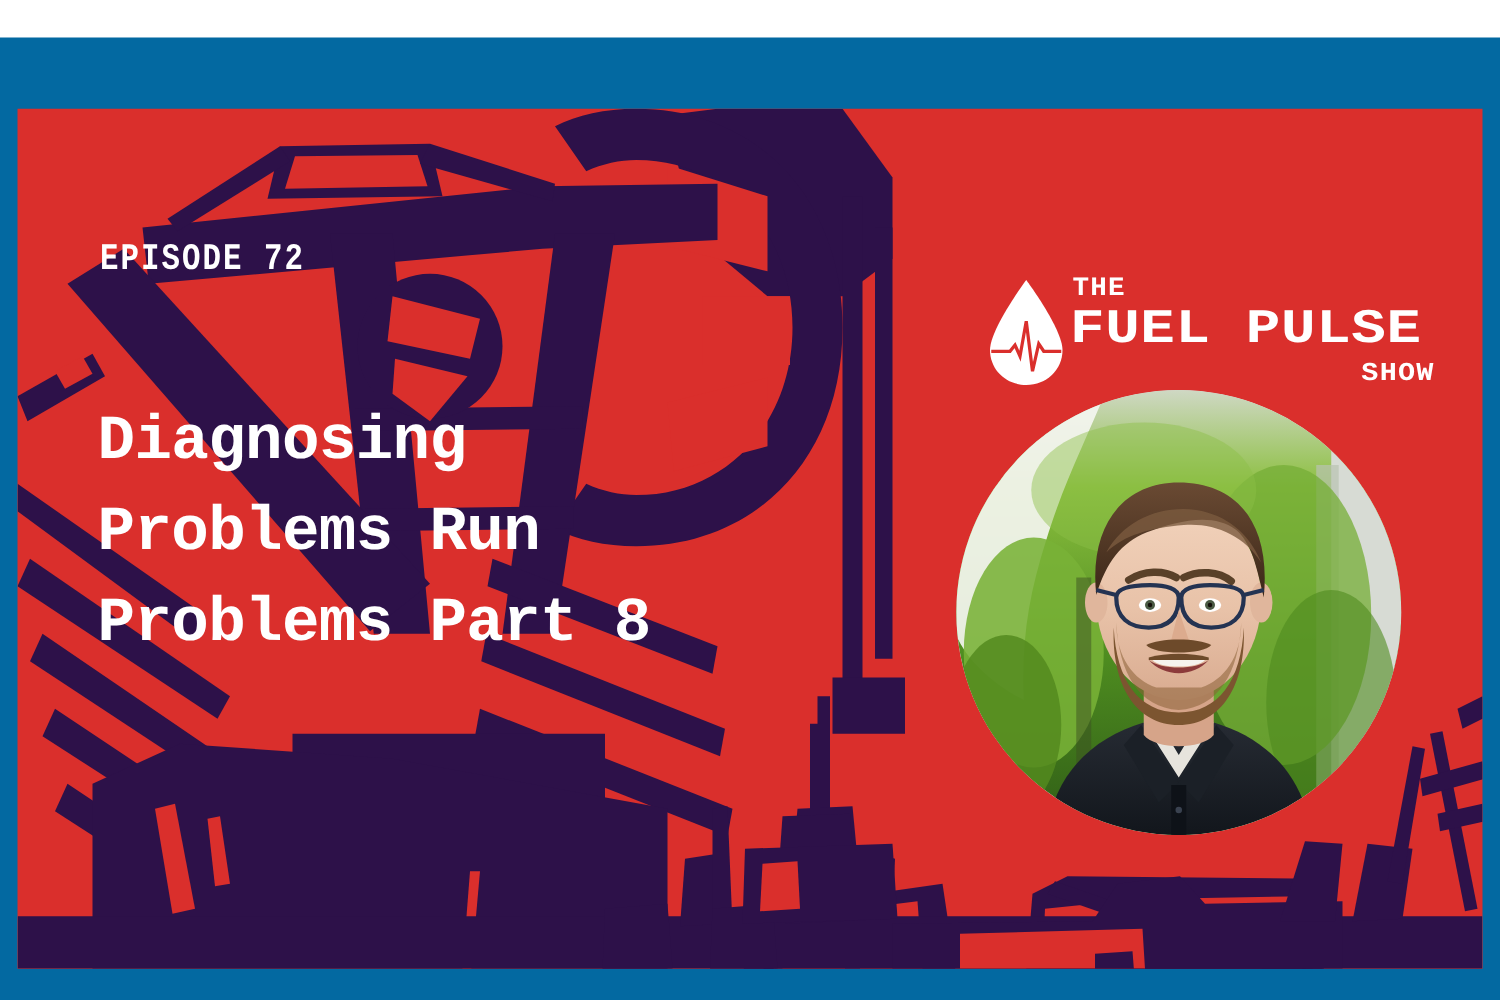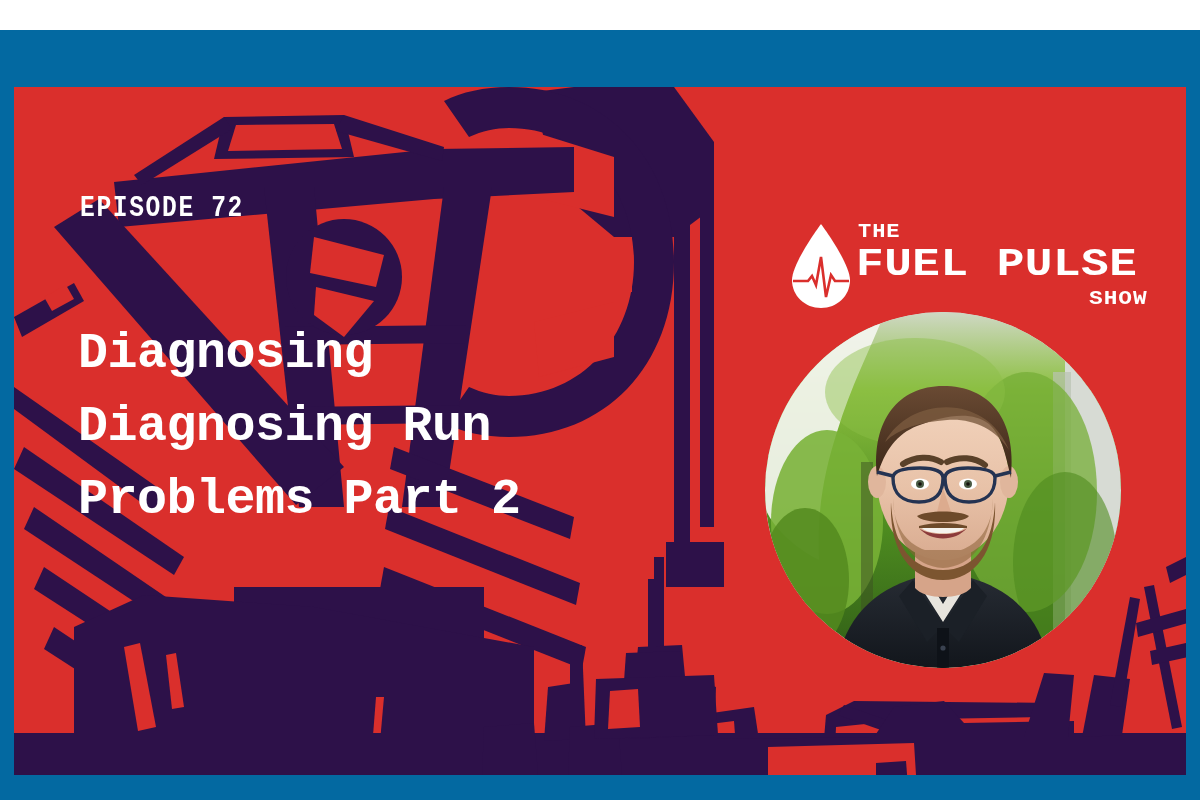--- a/index.html
+++ b/index.html
@@ -264,22 +264,22 @@
           <path d="M596,604 L624,602 L626,640 L594,642 Z" fill="#da2f2c"></path>
         </g>
 
       </g>
     </svg>
 
     <div id="episode">EPISODE 72</div>
 
     <div id="headline">
       <span class="ln">Diagnosing</span>
-      <span class="ln">Diagnosing Run</span>
-      <span class="ln">Problems Part 2</span>
+      <span class="ln">Problems Run</span>
+      <span class="ln">Problems Part 8</span>
     </div>
 
     <div id="logo">
       <svg id="logo-drop" viewBox="0 0 62 86">
         <path d="M31 1 C31 1 2 40 2 57 C2 73 15 85 31 85 C47 85 60 73 60 57 C60 40 31 1 31 1 Z" fill="#ffffff"></path>
         <path d="M3 58 L18 58 L22 53 L26 62 L31 34 L36 74 L41 52 L45 58 L59 58" fill="none" stroke="#da2f2c" stroke-width="2.6" stroke-linejoin="miter" stroke-linecap="butt"></path>
       </svg>
       <div id="logo-words">
         <div class="logo-line" id="logo-the">THE</div>
         <div class="logo-line" id="logo-main">FUEL PULSE</div>

